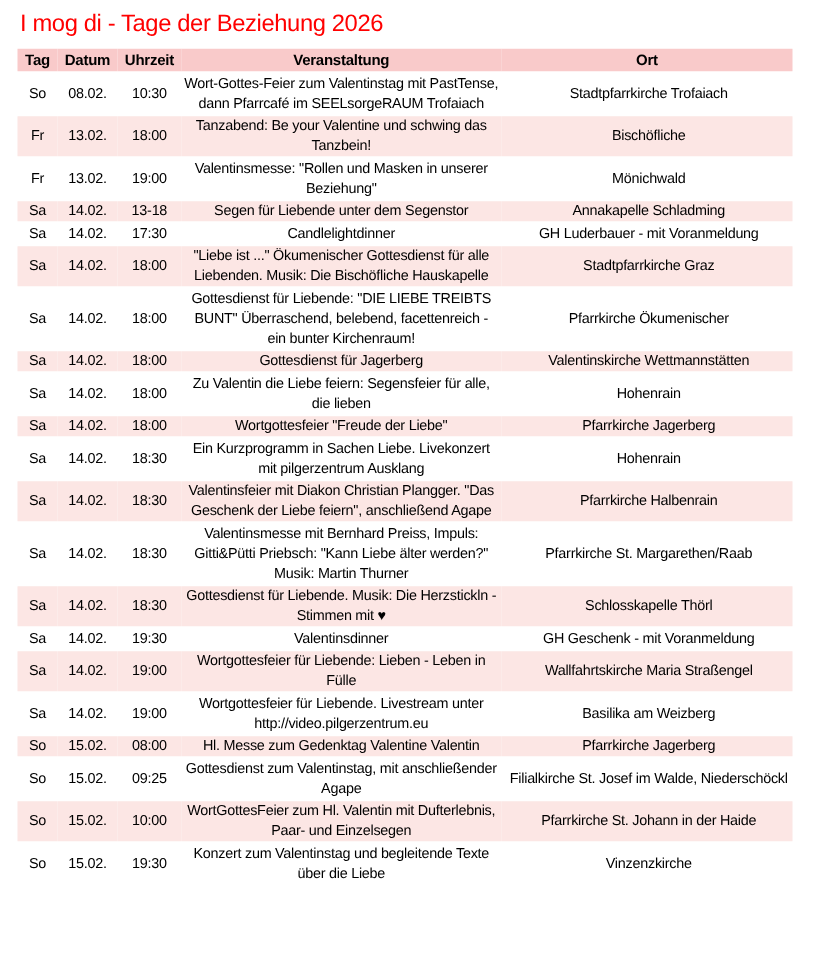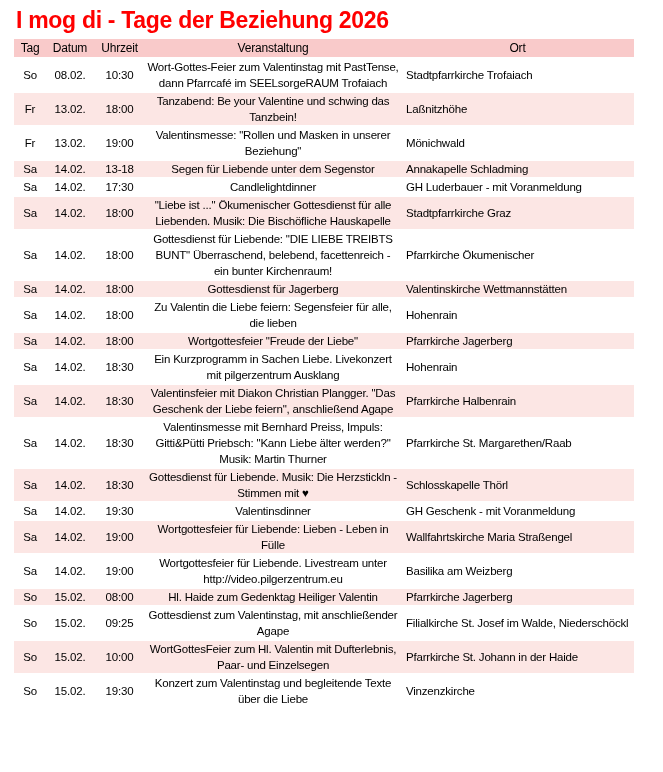--- a/index.html
+++ b/index.html
@@ -4,22 +4,22 @@
 <style>
   html, body {
     margin: 0; padding: 0;
     background: #ffffff;
     font-family: "Liberation Sans", sans-serif;
   }
   body { width: 663px; height: 772px; overflow: hidden; }
 
   .page-title {
     color: var(--title-red, #ff0000);
-    font-size: 23px;
-    font-weight: bold;
+    font-size: 19px;
+    font-weight: normal;
     margin: 8px 0 5px 16px;
     letter-spacing: -0.3px;
     line-height: 24px;
   }
 
   table.events {
     border-collapse: separate;
     border-spacing: 0 2px;
     margin-left: 14px;
     width: 620px;
@@ -30,33 +30,33 @@
     letter-spacing: -0.2px;
   }
   col.w-tag { width: 32px; }
   col.w-datum { width: 48px; }
   col.w-uhrzeit { width: 51px; }
   col.w-veranstaltung { width: 256px; }
   col.w-ort { width: 233px; }
 
   thead th {
     background: var(--header-pink, #f9caca);
-    font-weight: normal;
+    font-weight: bold;
     font-size: 12px;
     padding: 1px 0;
     text-align: center;
   }
 
   td {
     padding: 0 2px;
     text-align: center;
     vertical-align: middle;
   }
   td.c-ort {
-    text-align: left;
+    text-align: center;
     padding-left: 5px;
   }
   tbody tr:nth-child(even) td {
     background: var(--stripe-pink, #fce6e4);
   }
 </style>
 </head>
 <body>
 
 <h1 class="page-title">I mog di - Tage der Beziehung 2026</h1>
@@ -84,21 +84,21 @@
         <td class="c-datum">08.02.</td>
         <td class="c-uhrzeit">10:30</td>
         <td class="c-veranstaltung">Wort-Gottes-Feier zum Valentinstag mit PastTense, dann Pfarrcafé im SEELsorgeRAUM Trofaiach</td>
         <td class="c-ort">Stadtpfarrkirche Trofaiach</td>
       </tr>
       <tr>
         <td class="c-tag">Fr</td>
         <td class="c-datum">13.02.</td>
         <td class="c-uhrzeit">18:00</td>
         <td class="c-veranstaltung">Tanzabend: Be your Valentine und schwing das Tanzbein!</td>
-        <td class="c-ort">Laßnitzhöhe</td>
+        <td class="c-ort">Bischöfliche</td>
       </tr>
       <tr>
         <td class="c-tag">Fr</td>
         <td class="c-datum">13.02.</td>
         <td class="c-uhrzeit">19:00</td>
         <td class="c-veranstaltung">Valentinsmesse: "Rollen und Masken in unserer Beziehung"</td>
         <td class="c-ort">Mönichwald</td>
       </tr>
       <tr>
         <td class="c-tag">Sa</td>
@@ -195,21 +195,21 @@
         <td class="c-tag">Sa</td>
         <td class="c-datum">14.02.</td>
         <td class="c-uhrzeit">19:00</td>
         <td class="c-veranstaltung">Wortgottesfeier für Liebende. Livestream unter http://video.pilgerzentrum.eu</td>
         <td class="c-ort">Basilika am Weizberg</td>
       </tr>
       <tr>
         <td class="c-tag">So</td>
         <td class="c-datum">15.02.</td>
         <td class="c-uhrzeit">08:00</td>
-        <td class="c-veranstaltung">Hl. Haide zum Gedenktag Heiliger Valentin</td>
+        <td class="c-veranstaltung">Hl. Messe zum Gedenktag Valentine Valentin</td>
         <td class="c-ort">Pfarrkirche Jagerberg</td>
       </tr>
       <tr>
         <td class="c-tag">So</td>
         <td class="c-datum">15.02.</td>
         <td class="c-uhrzeit">09:25</td>
         <td class="c-veranstaltung">Gottesdienst zum Valentinstag, mit anschließender Agape</td>
         <td class="c-ort">Filialkirche St. Josef im Walde, Niederschöckl</td>
       </tr>
       <tr>

